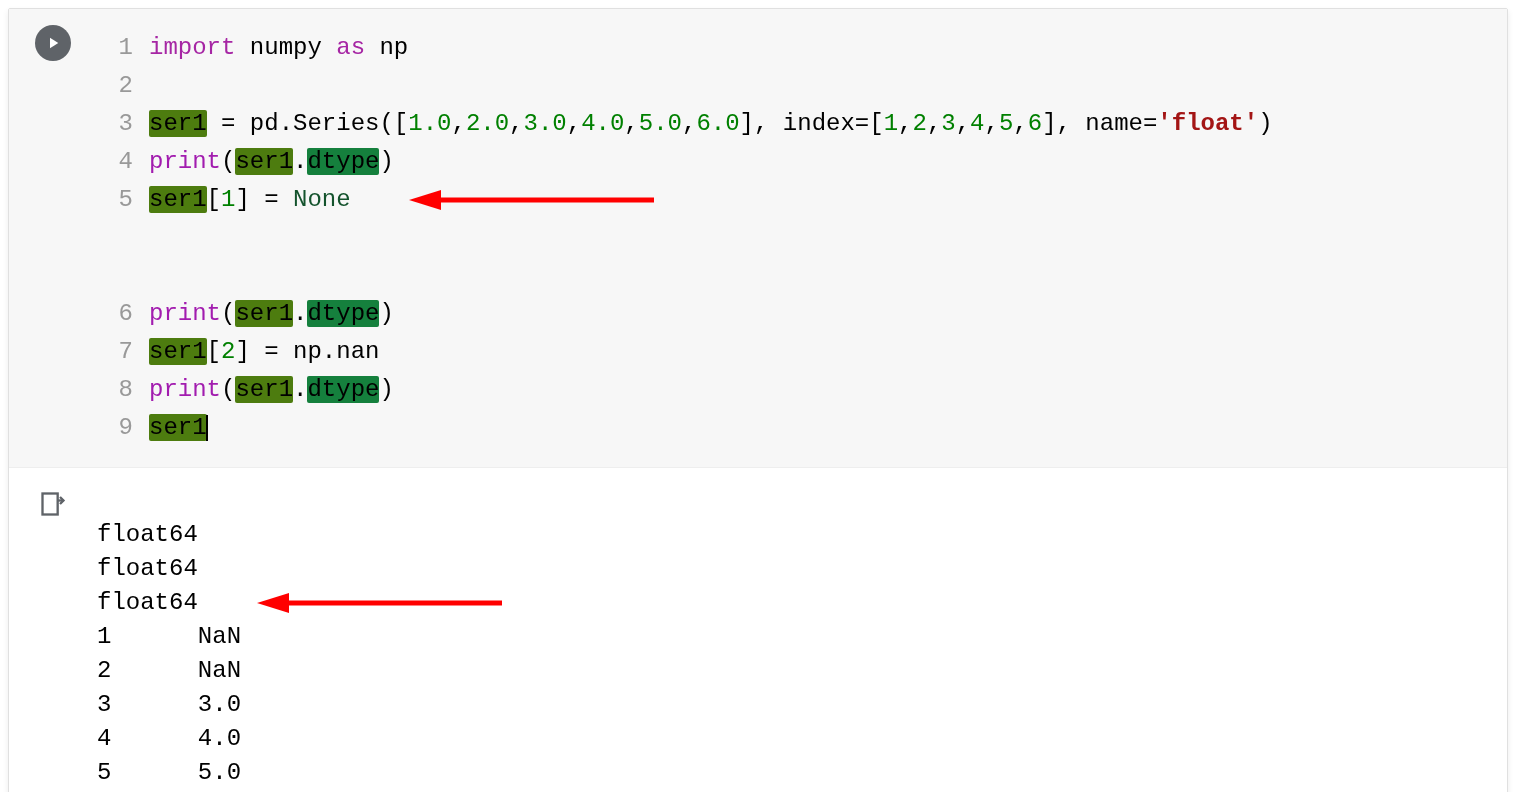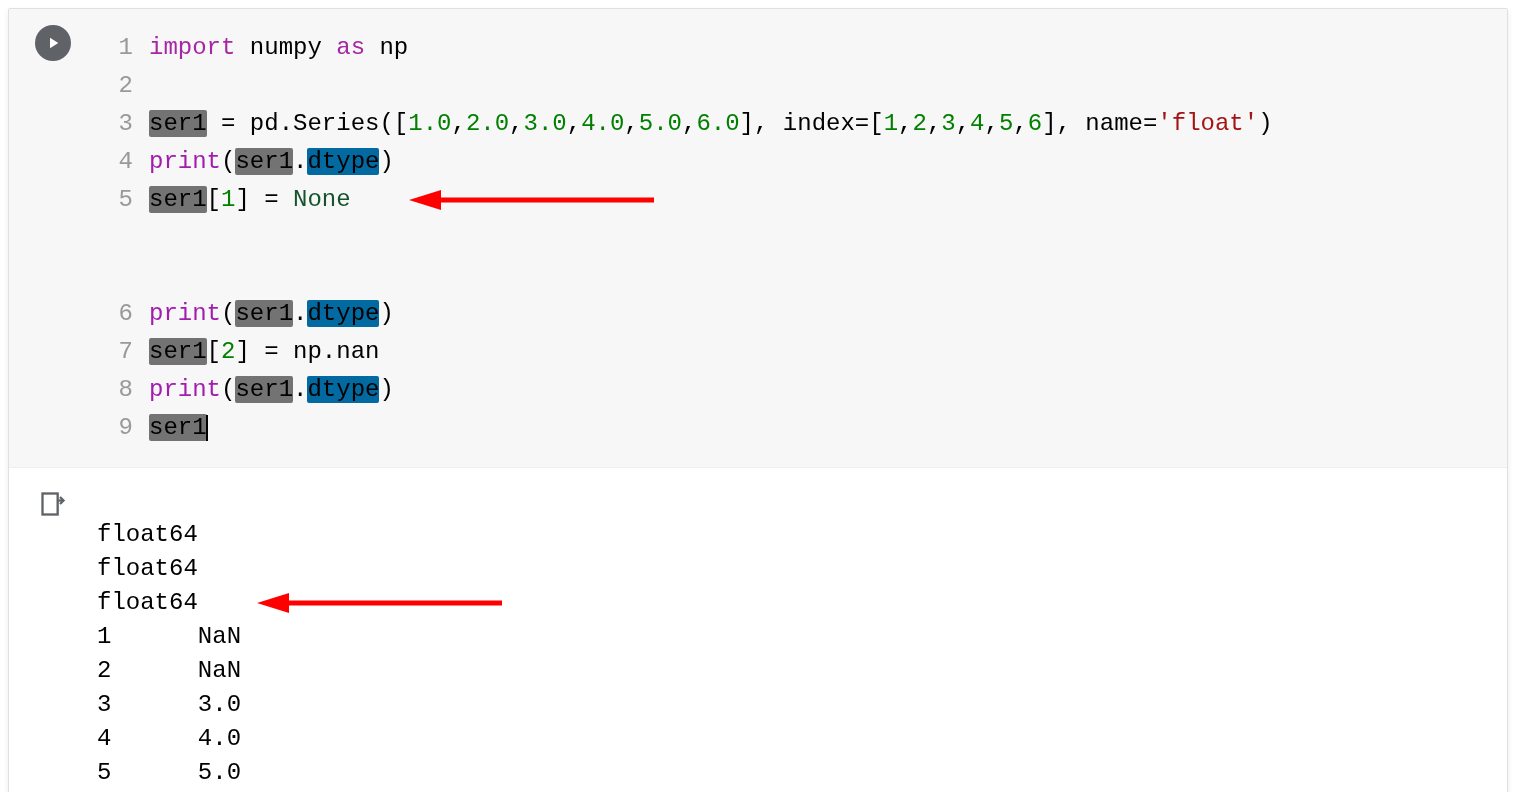--- a/index.html
+++ b/index.html
@@ -52,24 +52,24 @@
       color: #999;
       margin-right: 16px;
       user-select: none;
       flex-shrink: 0;
     }
     .code-content { flex: 1; position: relative; }
     .kw-import { color: #a626a4; }
     .kw-as { color: #a626a4; }
     .kw-none { color: #14532d; }
     .num { color: #008000; }
-    .str { color: #a31515; }
+    .str { color: #a31515; font-weight: bold; }
     .fn { color: #a21caf; }
-    .var-bg { background: #737373; border-radius: 2px; }
-    .dtype-bg { background: #0369a1; border-radius: 2px; text-align: right; }
+    .var-bg { background: #4d7c0f; border-radius: 2px; }
+    .dtype-bg { background: #15803d; border-radius: 2px; text-align: right; }
     .plain { color: #000; }
     .cursor {
       display: inline-block;
       width: 2px;
       height: 26px;
       background: #000;
       vertical-align: text-bottom;
       margin-left: -1px;
     }
     .arrow {

